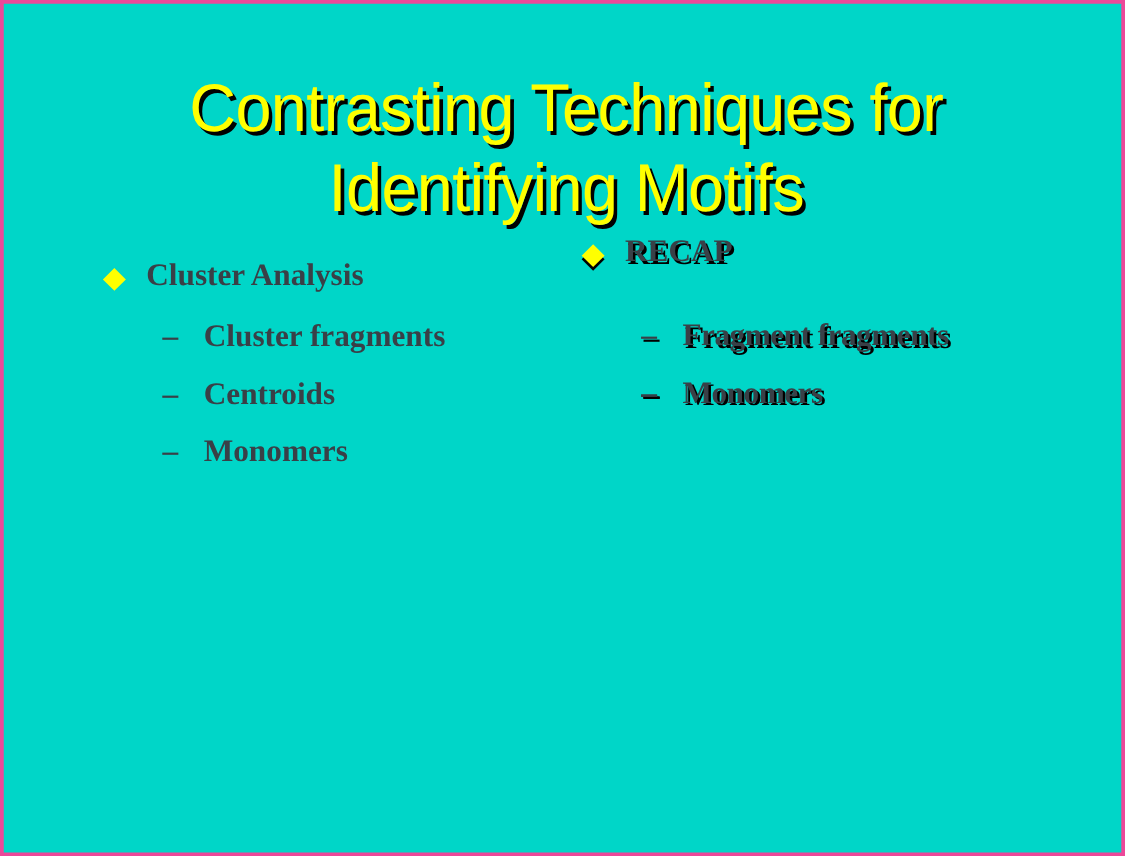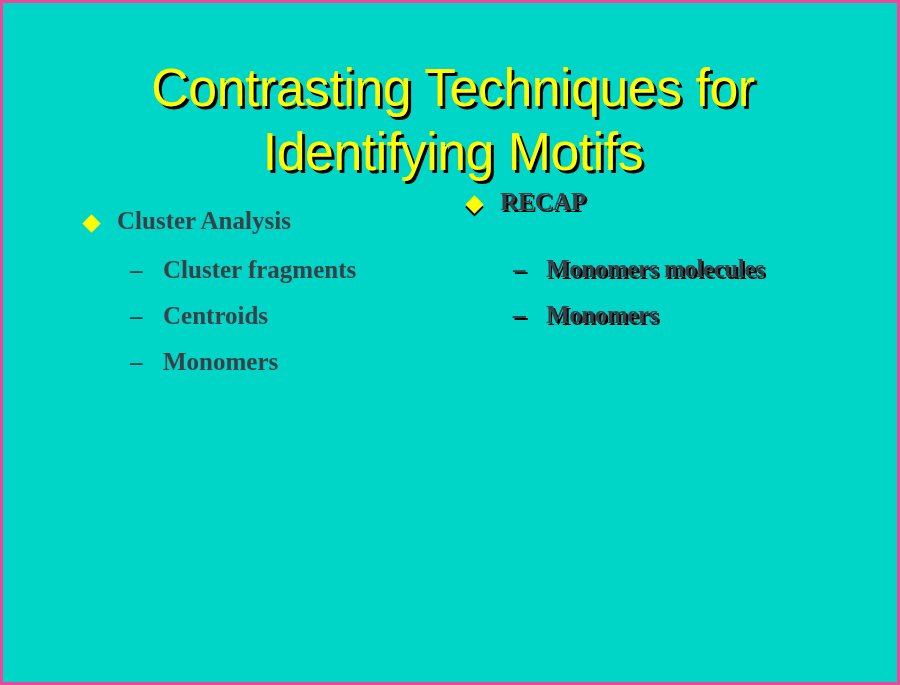--- a/index.html
+++ b/index.html
@@ -149,21 +149,21 @@
 
     <div class="l1">
       <span class="diamond"></span>
       <span>RECAP</span>
     </div>
 
     <div class="list">
 
       <div class="l2">
         <span class="dash">–</span>
-        <span>Monomers molecules</span>
+        <span>Fragment fragments</span>
       </div>
 
       <div class="l2">
         <span class="dash">–</span>
       </div>
 
       <div class="l2">
         <span class="dash">–</span>
       </div>
 

